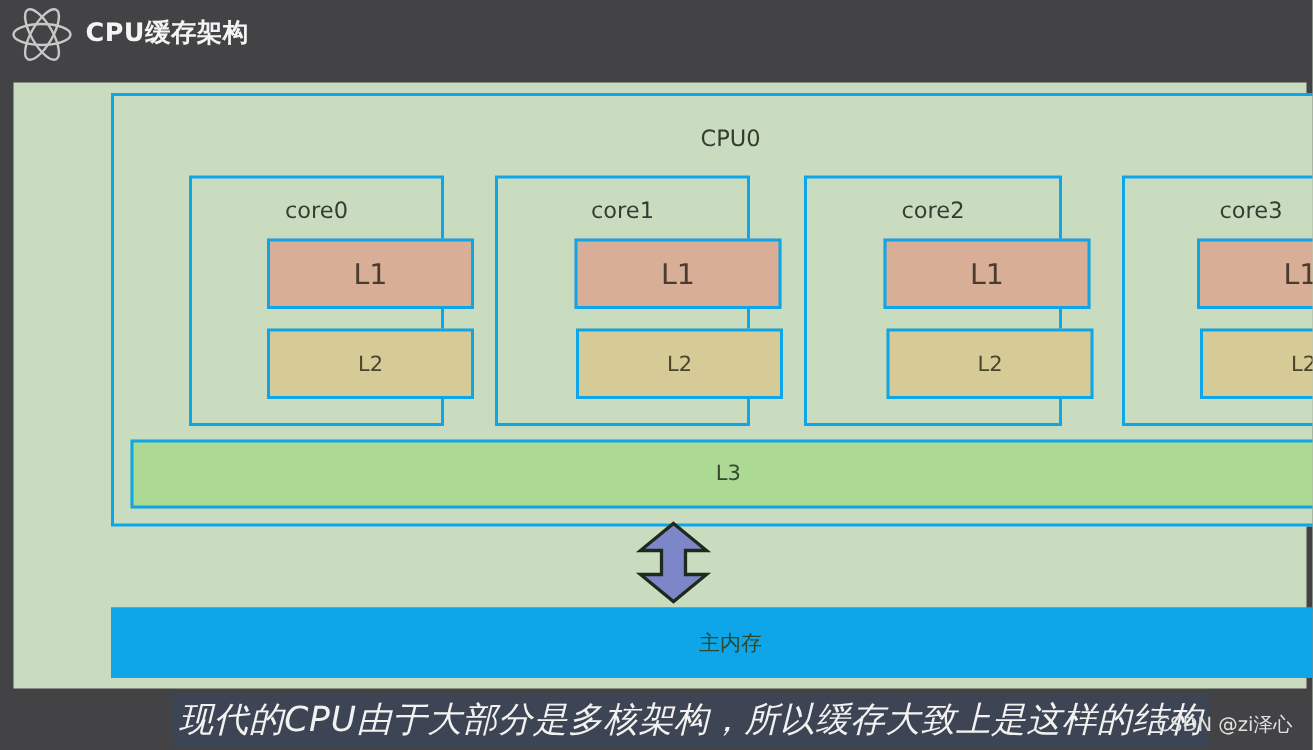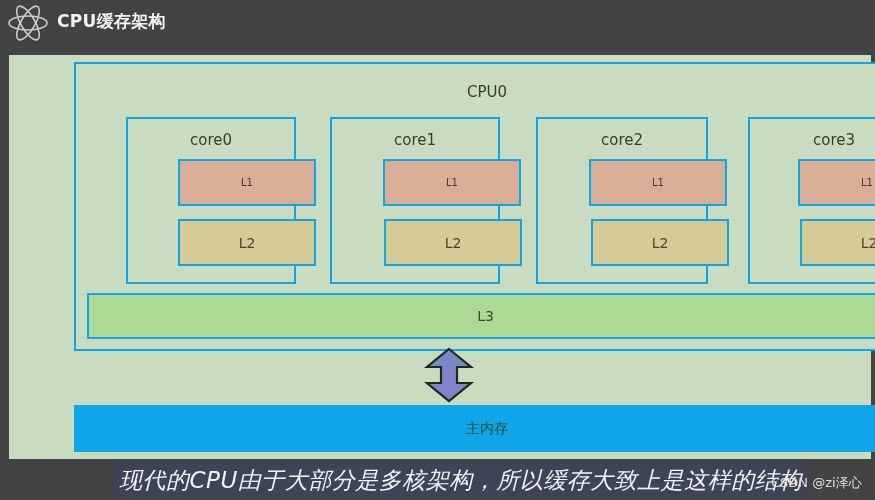--- a/index.html
+++ b/index.html
@@ -6,21 +6,21 @@
   body { width:875px; height:500px; background:#434346; position:relative; overflow:hidden; font-family:"DejaVu Sans", sans-serif; }
   .header { position:absolute; left:0; top:0; width:846px; height:52px; background:#434346; }
   .logo { position:absolute; left:6px; top:2px; width:44px; height:42px; }
   .title { position:absolute; left:57px; top:10px; color:#f4f4f4; font-size:17px; font-weight:bold; font-family:"DejaVu Sans", sans-serif; letter-spacing:0.3px; }
   .panel { position:absolute; left:9px; top:55px; width:862px; height:404px; background:#c9dcc0; }
   .box { position:absolute; border:2px solid #0ea5e9; box-sizing:border-box;margin-left:36px; }
   .cpu { left:29px; top:7px; width:826px; height:289px; background:#c9dcc0; }
   .cpu-label { position:absolute; left:0; right:0; top:19px; text-align:center; font-size:15px; color:#333d31; }
   .core { top:53px; height:167px; background:#c9dcc0; }
   .core-label { position:absolute; left:0; right:0; top:12px; text-align:center; font-size:15px; color:#333d31; }
-  .l1 { background:#d8af96; display:flex; align-items:center; justify-content:center; font-size:10px; color:#4a3b30; }
+  .l1 { background:#d8af96; display:flex; align-items:center; justify-content:center; font-size:19px; color:#4a3b30; }
   .l2 { background:#d6cb97; display:flex; align-items:center; justify-content:center; font-size:14px; color:#4a4530; }
   .l3 { left:42px; top:238px; width:797px; height:46px; background:#acd994; display:flex; align-items:center; justify-content:center; font-size:14px; color:#344a2c; }
   .mem { left:29px; top:350px; width:826px; height:47px; background:#0ea5e9; display:flex; align-items:center; justify-content:center; font-size:14px; color:#2e4a2c; }
   .arrow { position:absolute; left:414px; top:292px; width:52px; height:56px; }
   .subtitle { position:absolute; left:115px; top:462px; height:36px; padding:0 4px; background:#3d4453; color:#f2f2f2; font-size:23px; line-height:36px; letter-spacing:0.5px;font-style:italic; }
   .watermark { position:absolute; left:771px; top:474px; color:#e0e0e0; font-size:13px; }
 </style>
 </head>
 <body>
 

